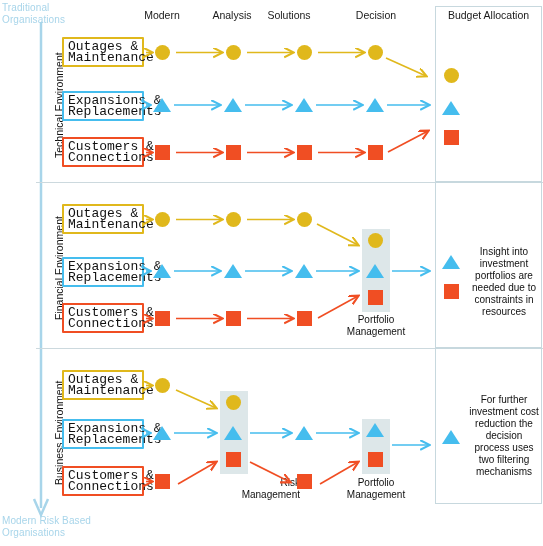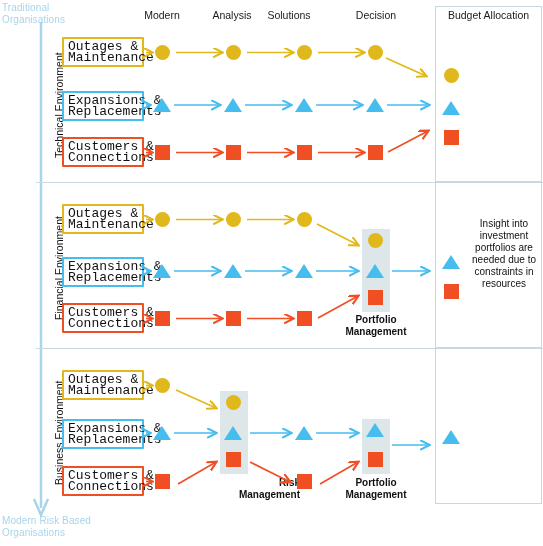--- a/index.html
+++ b/index.html
@@ -37,21 +37,21 @@
 
   
   .mk{position:absolute;}
   .mk.circle{width:15px;height:15px;border-radius:50%;background:#e0b81c;}
   .mk.tri{width:0;height:0;border-left:9px solid transparent;border-right:9px solid transparent;
           border-bottom:14px solid #45bdee;}
   .mk.sq{width:15px;height:15px;background:#f04e23;}
 
   
   .filter-band{position:absolute;width:28px;background:#dde7e9;}
-  .filter-cap{position:absolute;font-size:10px;line-height:11.5px;font-weight:bold;
+  .filter-cap{position:absolute;font-size:10px;line-height:11.5px;font-weight:normal;
               color:#111;text-align:center;white-space:nowrap;}
 
   
   .legend-text{position:absolute;font-size:10px;line-height:12px;text-align:center;color:#111;}
   .legend-shapes{position:absolute;}
 
   svg.arrows{position:absolute;left:0;top:0;width:543px;height:546px;pointer-events:none;}
 </style>
 </head>
 <body>
@@ -154,21 +154,21 @@
   <div class="mk sq" style="left:368px;top:290px;"></div>
   <div class="filter-cap" style="left:326px;top:314px;width:100px;">
     <span>Portfolio</span><br>
     <span>Management</span>
   </div>
 
   <div class="legend-shapes" style="left:440px;top:255px;width:32px;height:48px;">
     <div class="mk tri" style="left:2px;top:0px;"></div>
     <div class="mk sq" style="left:4px;top:29px;"></div>
   </div>
-  <div class="legend-text" style="left:468px;top:218px;width:72px;">Insight into investment portfolios are needed due to constraints in resources</div>
+  <div class="legend-text" style="left:468px;top:246px;width:72px;">Insight into investment portfolios are needed due to constraints in resources</div>
 
   <div class="chain-box c-gold" style="left:62px;top:370px;">
     <span><span>Outages &amp;</span><br>
           <span>Maintenance</span></span>
   </div>
   <div class="chain-box c-blue" style="left:62px;top:419px;">
     <span><span>Expansions &amp;</span><br>
           <span>Replacements</span></span>
   </div>
   <div class="chain-box c-red" style="left:62px;top:466px;">
@@ -196,20 +196,21 @@
   <div class="mk tri" style="left:366px;top:423px;"></div>
   <div class="mk sq" style="left:368px;top:452px;"></div>
   <div class="filter-cap" style="left:326px;top:477px;width:100px;">
     <span>Portfolio</span><br>
     <span>Management</span>
   </div>
 
   <div class="legend-shapes" style="left:440px;top:430px;width:32px;height:20px;">
     <div class="mk tri" style="left:2px;top:0px;"></div>
   </div>
+  <div class="legend-text" style="left:468px;top:394px;width:72px;">For further investment cost reduction the decision process uses two filtering mechanisms</div>
 
   <svg class="arrows" viewBox="0 0 543 546">
     <defs>
       <marker id="hg" markerWidth="7" markerHeight="7" refX="5.5" refY="3" orient="auto">
         <path d="M0,0 L6,3 L0,6" fill="none" stroke="#e0b81c" stroke-width="1.3"></path>
       </marker>
       <marker id="hb" markerWidth="7" markerHeight="7" refX="5.5" refY="3" orient="auto">
         <path d="M0,0 L6,3 L0,6" fill="none" stroke="#45bdee" stroke-width="1.3"></path>
       </marker>
       <marker id="hr" markerWidth="7" markerHeight="7" refX="5.5" refY="3" orient="auto">

